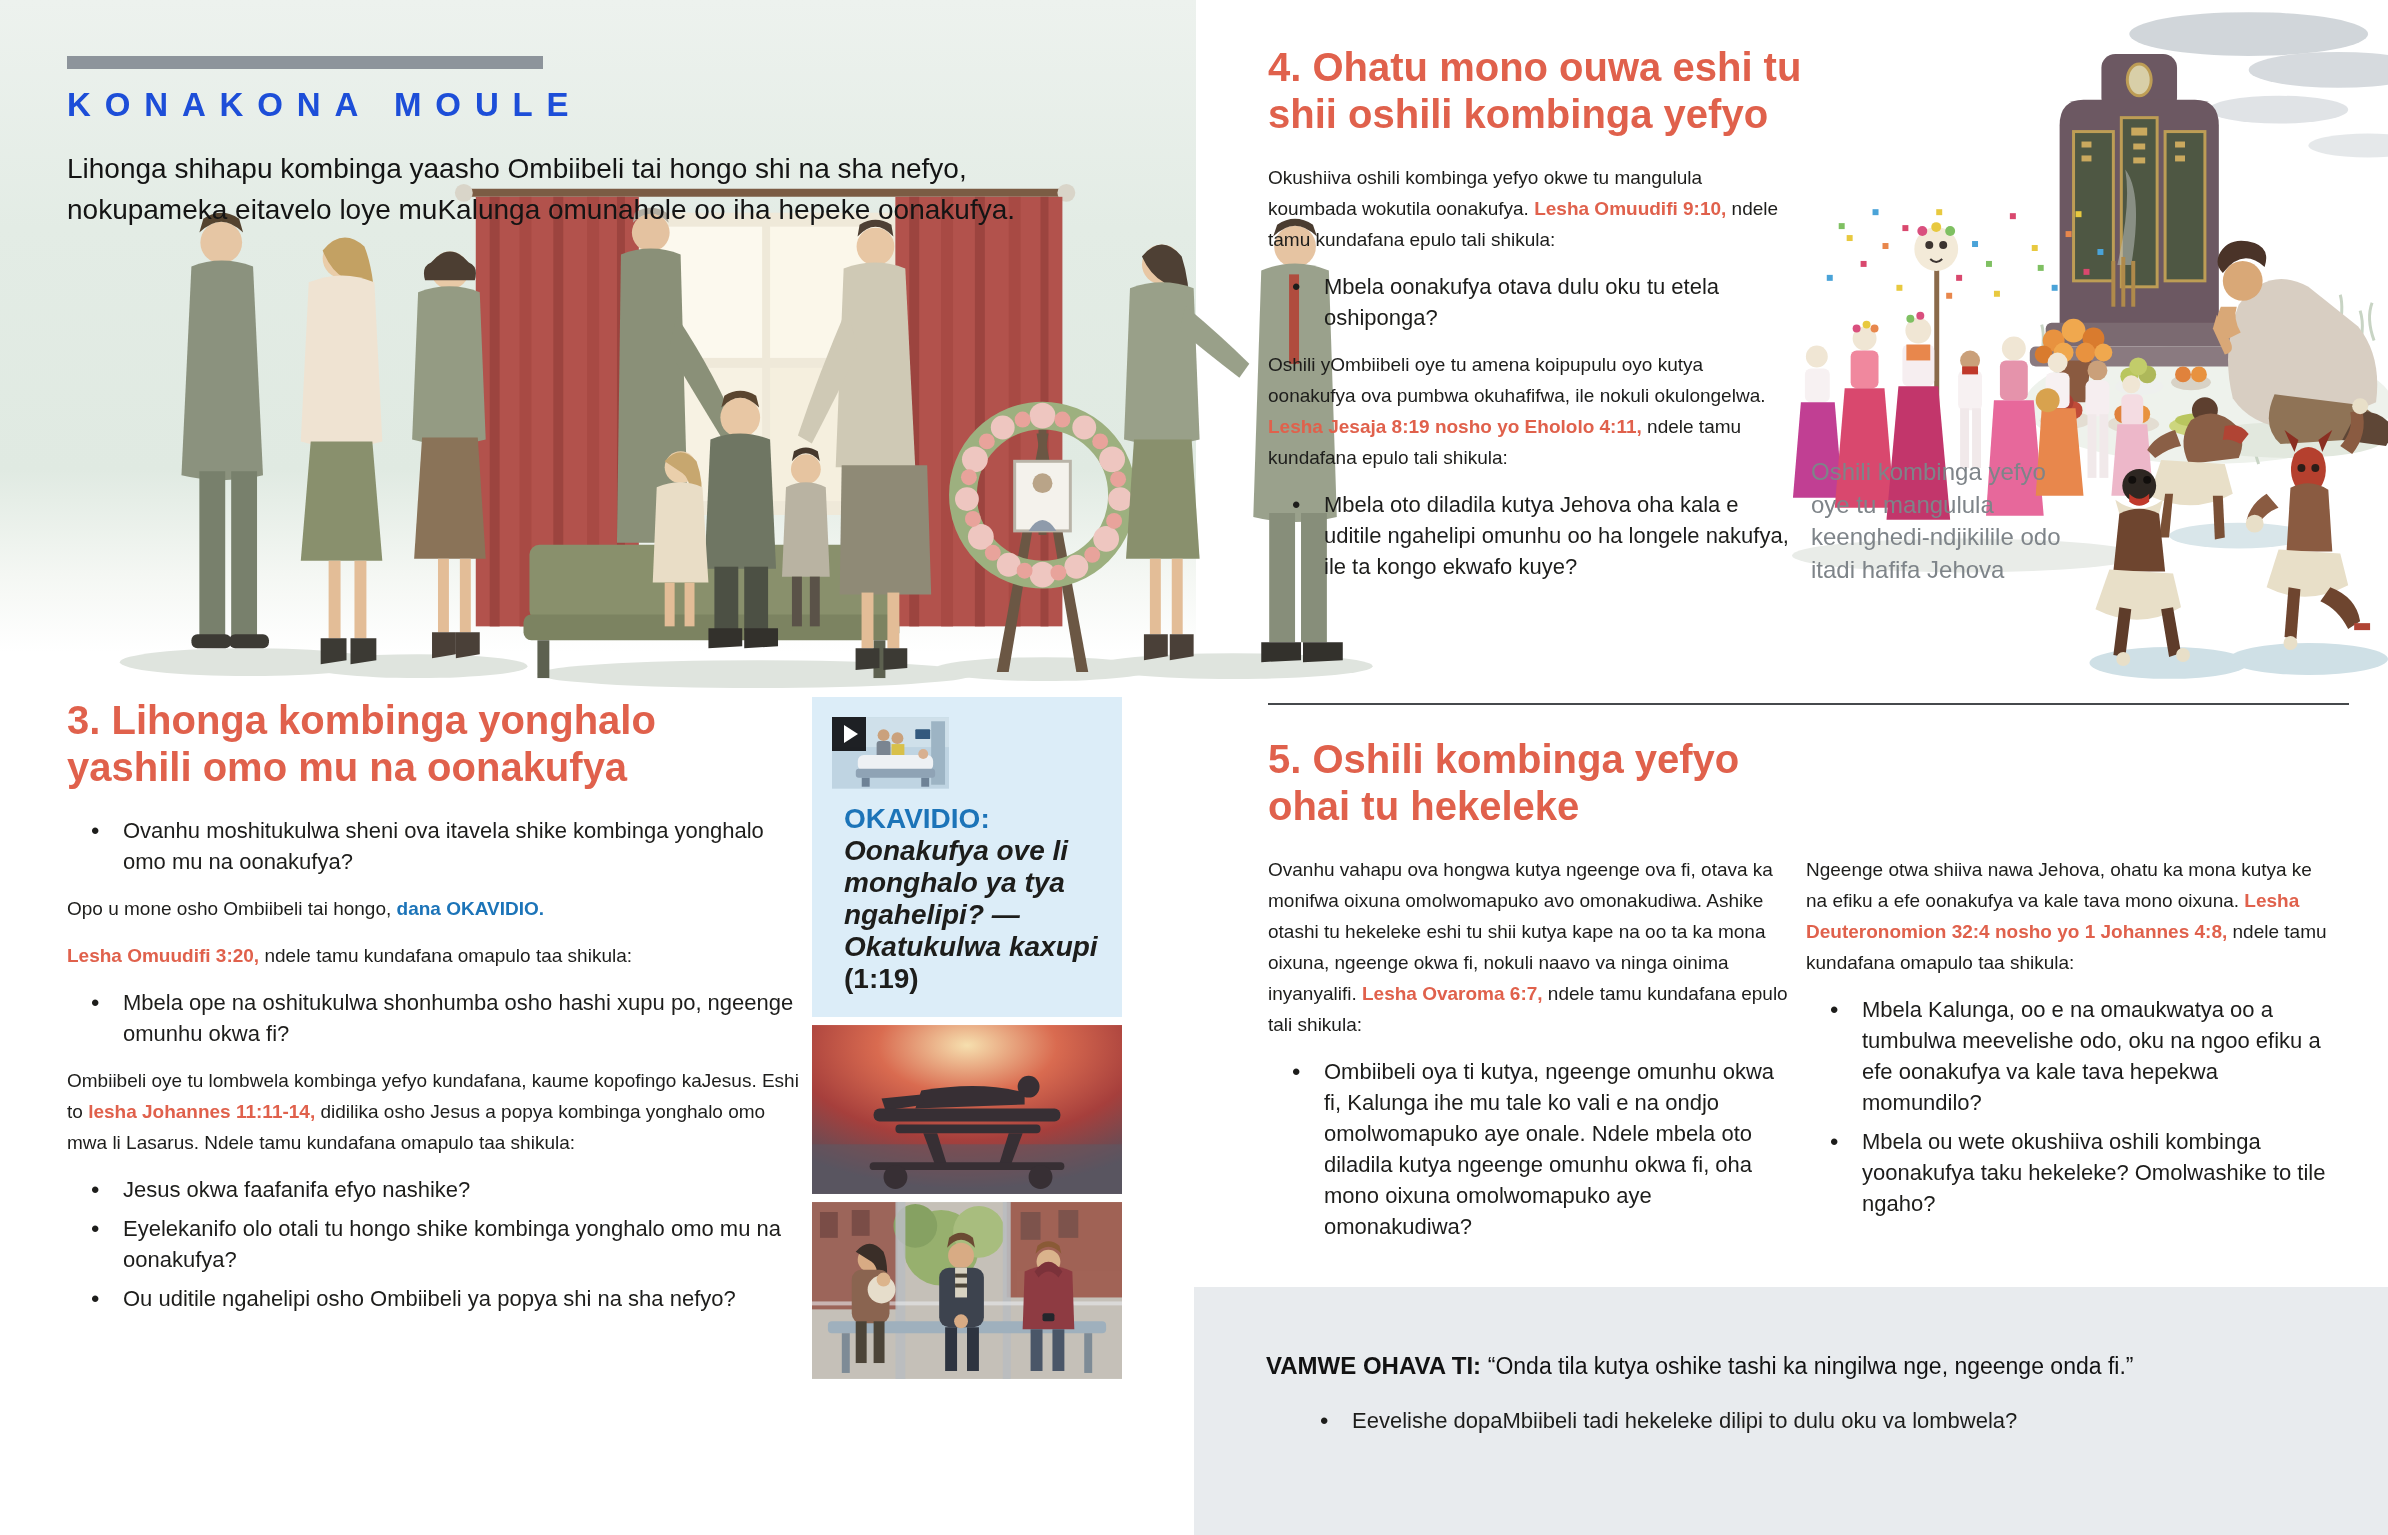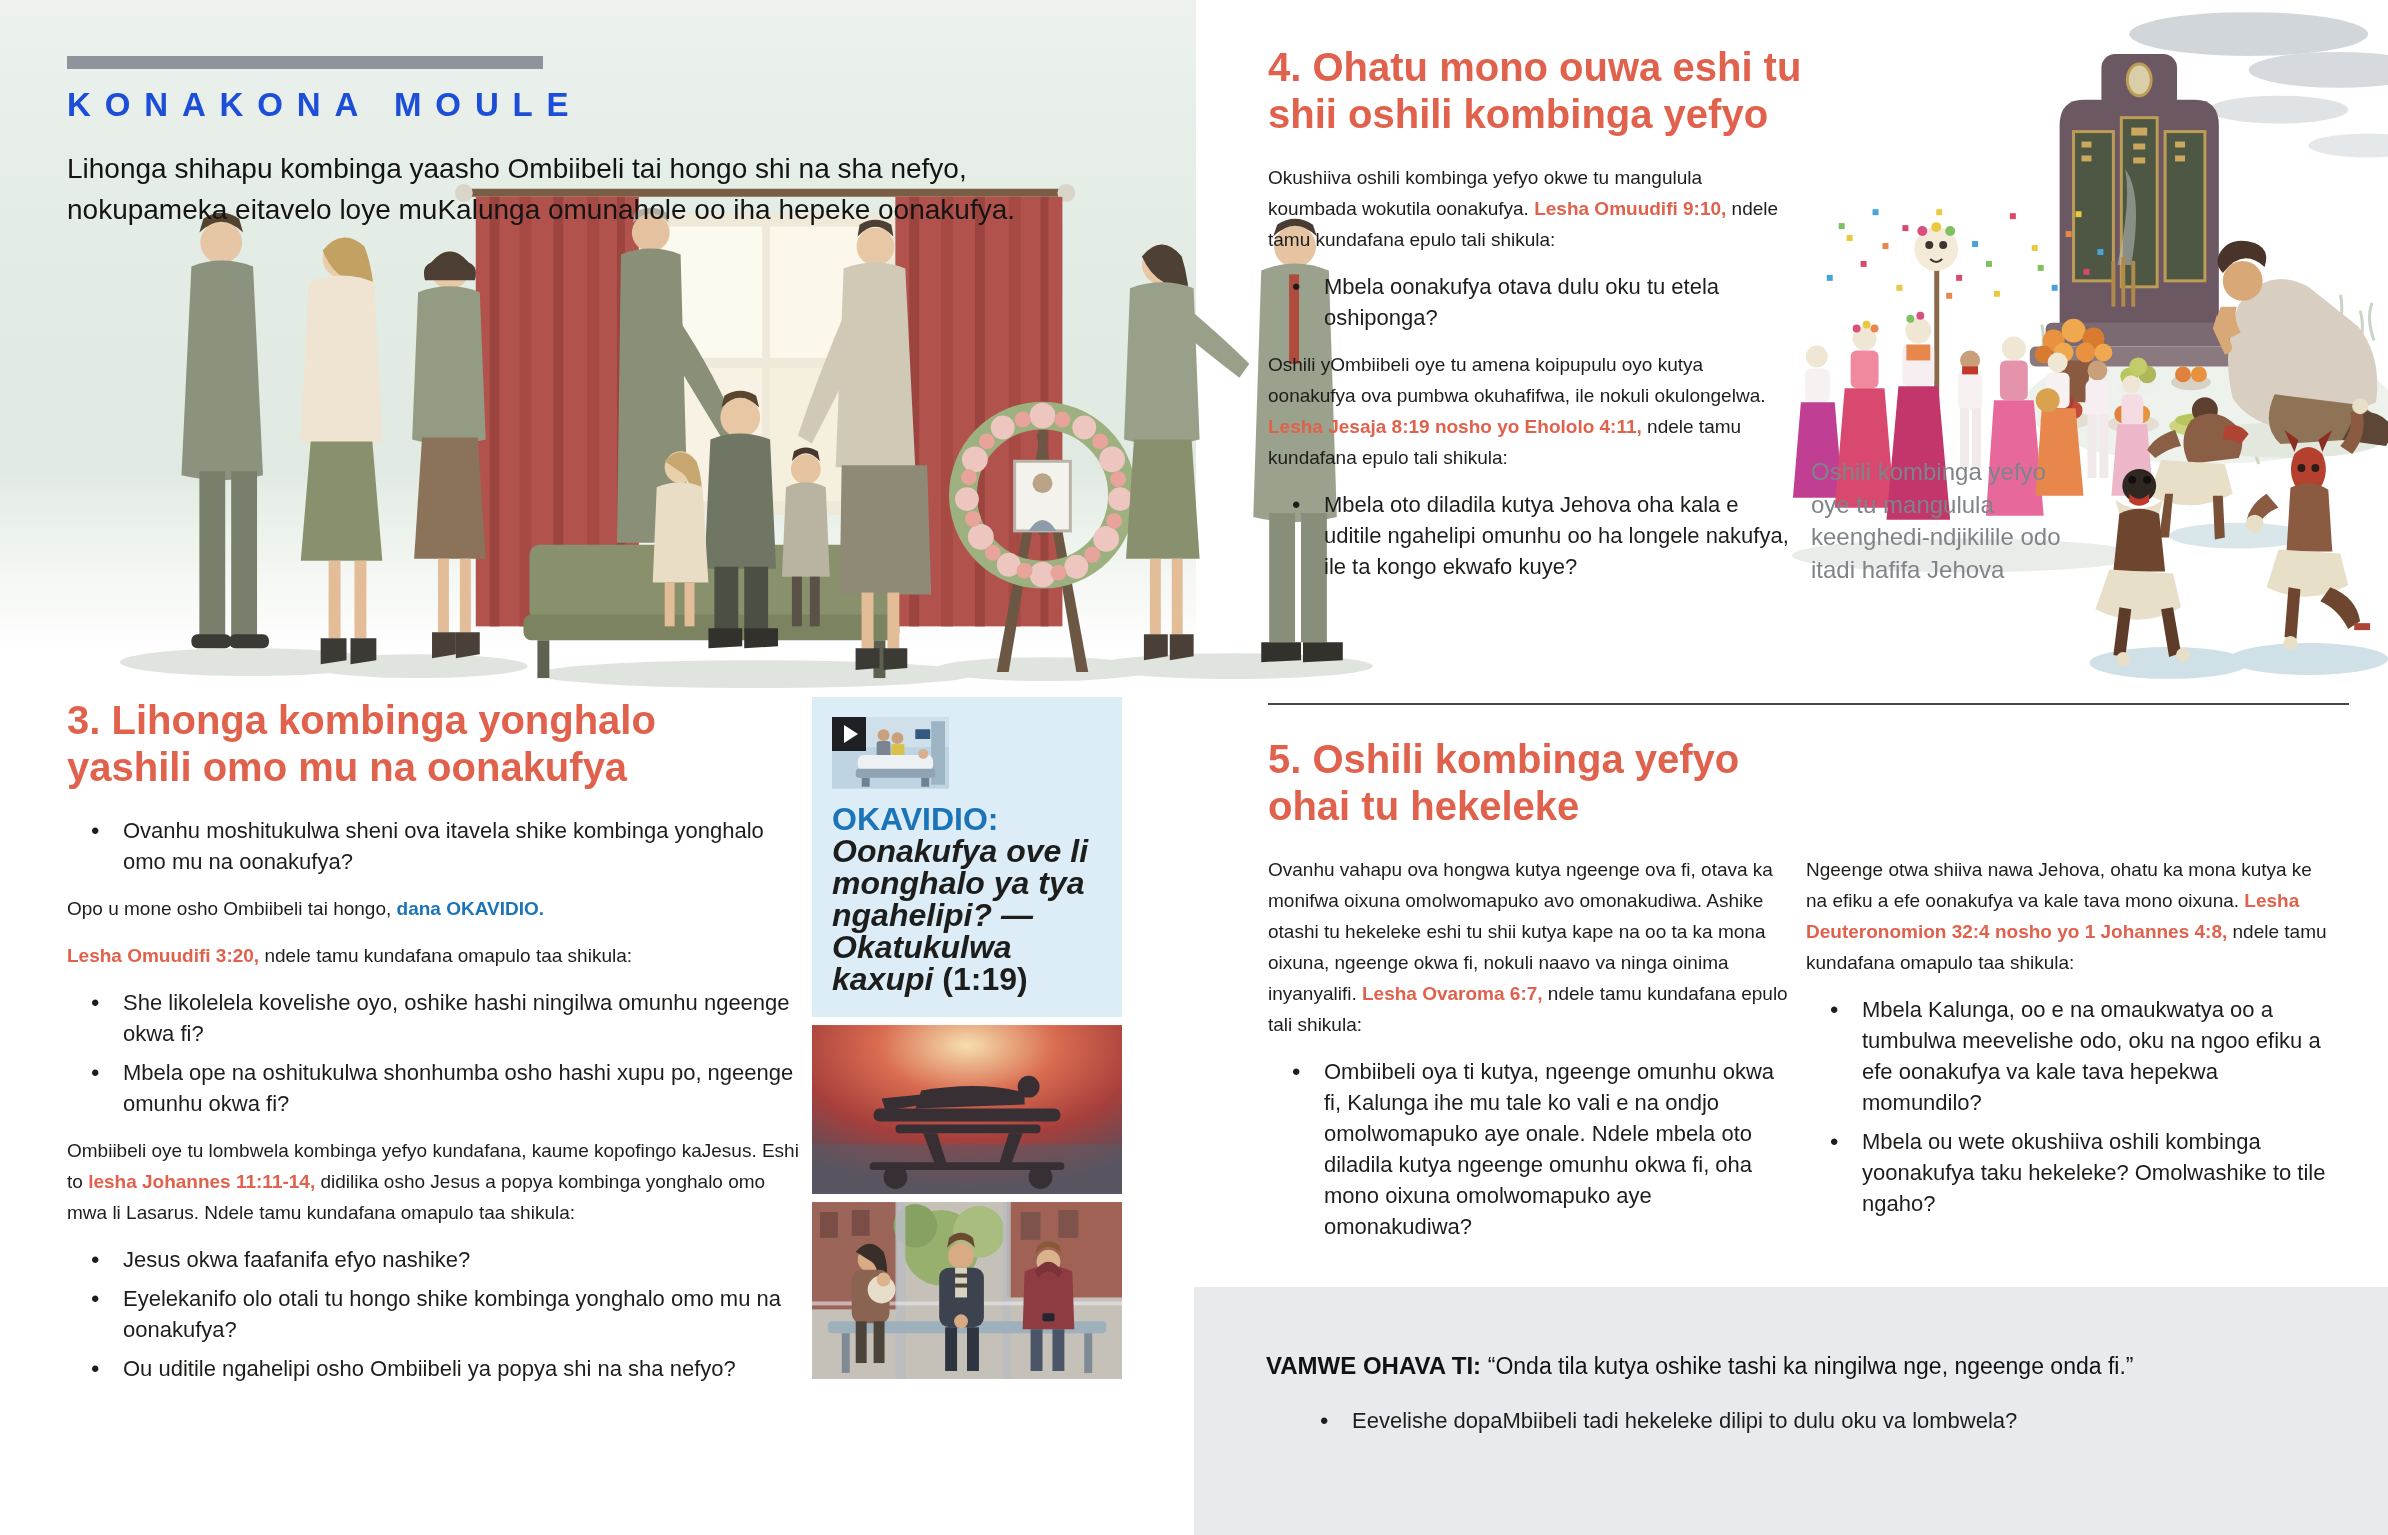--- a/index.html
+++ b/index.html
@@ -52,21 +52,21 @@
   .video-box{background:#dcedf8;padding:20px 20px 22px 20px;box-sizing:border-box;width:310px;}
   .thumb{position:relative;width:117px;height:72px;overflow:hidden;cursor:pointer;}
   .play-btn{
     position:absolute;left:0;top:0;width:34px;height:34px;background:rgba(15,15,18,0.92);
     display:flex;align-items:center;justify-content:center;
   }
   .play-btn .tri{
     width:0;height:0;border-left:14px solid #ffffff;
     border-top:9px solid transparent;border-bottom:9px solid transparent;margin-left:4px;
   }
-  .video-caption{margin:14px 0 0 0;font-size:32px;line-height:32px;font-weight:bold;color:#1d1d1b;}
+  .video-caption{margin:14px 0 0 12px;font-size:28px;line-height:32px;font-weight:bold;color:#1d1d1b;}
   .video-caption .vlabel{color:#1c74b8;font-style:normal;cursor:pointer;}
   .video-caption .vtitle{font-style:italic;}
   .side-img{margin-top:8px;width:310px;display:block;}
   
   .footer-box{
     position:absolute;left:1194px;top:1287px;width:1194px;height:249px;
     background:#e8ebee;box-sizing:border-box;padding:40px 70px 0 72px;
   }
   .footer-line{font-size:23px;line-height:32px;color:#121212;}
   .footer-line .flabel{font-weight:bold;font-size:24px;}
@@ -258,21 +258,20 @@
   <div class="intro">Lihonga shihapu kombinga yaasho Ombiibeli tai hongo shi na sha nefyo, nokupameka eitavelo loye muKalunga omunahole oo iha hepeke oonakufya.</div>
 
   <div class="sec3">
     <h2 class="h2">3. Lihonga kombinga yonghalo yashili omo mu na oonakufya</h2>
     <ul class="q">
       <li><span>Ovanhu moshitukulwa sheni ova itavela shike kombinga yonghalo omo mu na oonakufya?</span></li>
     </ul>
     <p class="body-p"><span>Opo u mone osho Ombiibeli tai hongo, </span><a class="blue-link">dana OKAVIDIO.</a></p>
     <p class="body-p"><span class="ref">Lesha Omuudifi 3:20,</span><span> ndele tamu kundafana omapulo taa shikula:</span></p>
     <ul class="q">
-      <li><span>She likolelela kovelishe oyo, oshike hashi ningilwa omunhu ngeenge okwa fi?</span></li>
       <li><span>Mbela ope na oshitukulwa shonhumba osho hashi xupu po, ngeenge omunhu okwa fi?</span></li>
     </ul>
     <p class="body-p"><span>Ombiibeli oye tu lombwela kombinga yefyo kundafana, kaume kopofingo kaJesus. Eshi to </span><span class="ref">lesha Johannes 11:11-14,</span><span> didilika osho Jesus a popya kombinga yonghalo omo mwa li Lasarus. Ndele tamu kundafana omapulo taa shikula:</span></p>
     <ul class="q">
       <li><span>Jesus okwa faafanifa efyo nashike?</span></li>
       <li><span>Eyelekanifo olo otali tu hongo shike kombinga yonghalo omo mu na oonakufya?</span></li>
       <li><span>Ou uditile ngahelipi osho Ombiibeli ya popya shi na sha nefyo?</span></li>
     </ul>
   </div>
 

